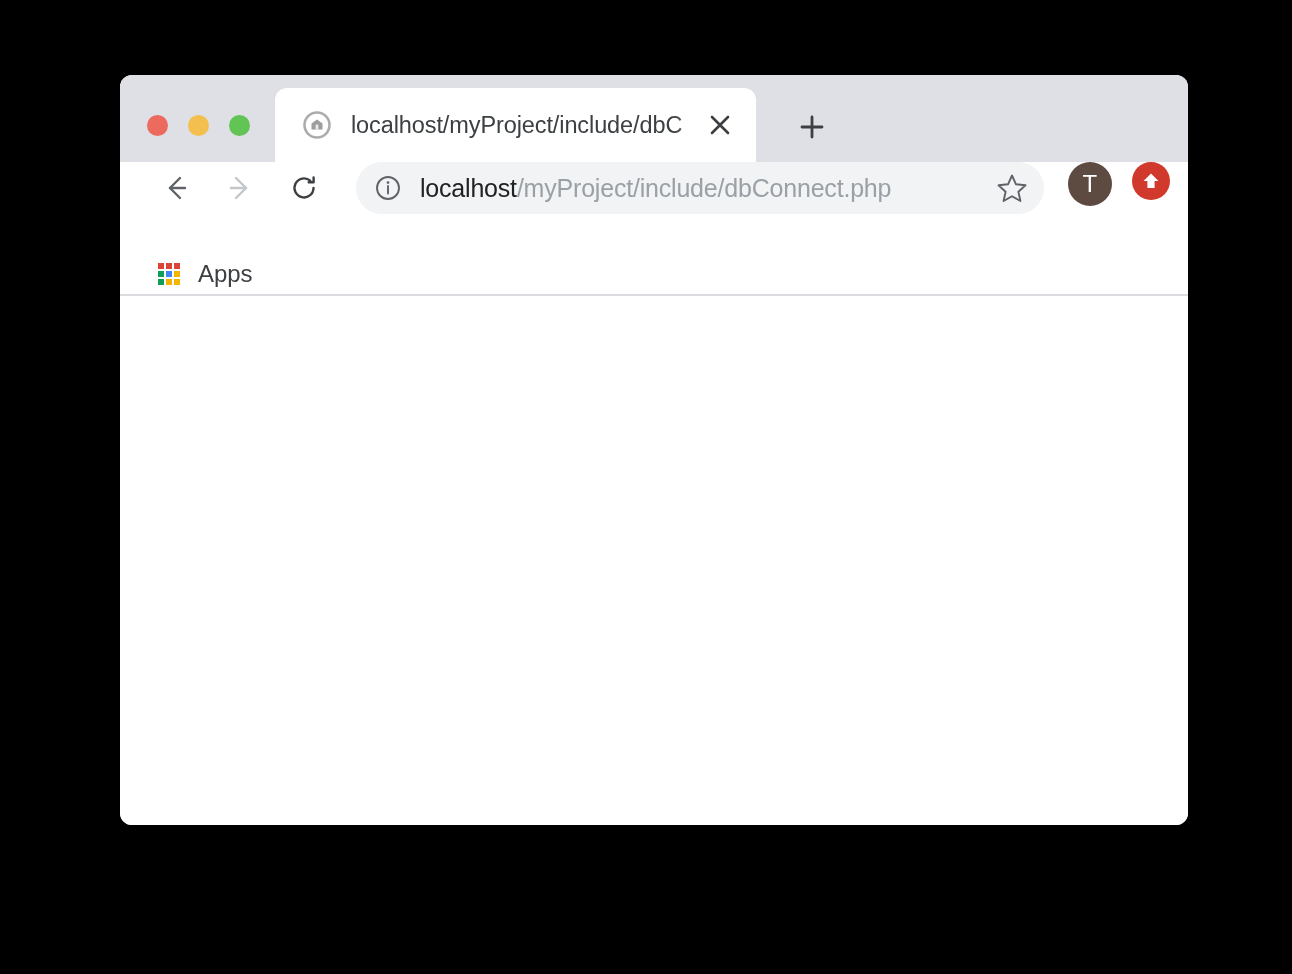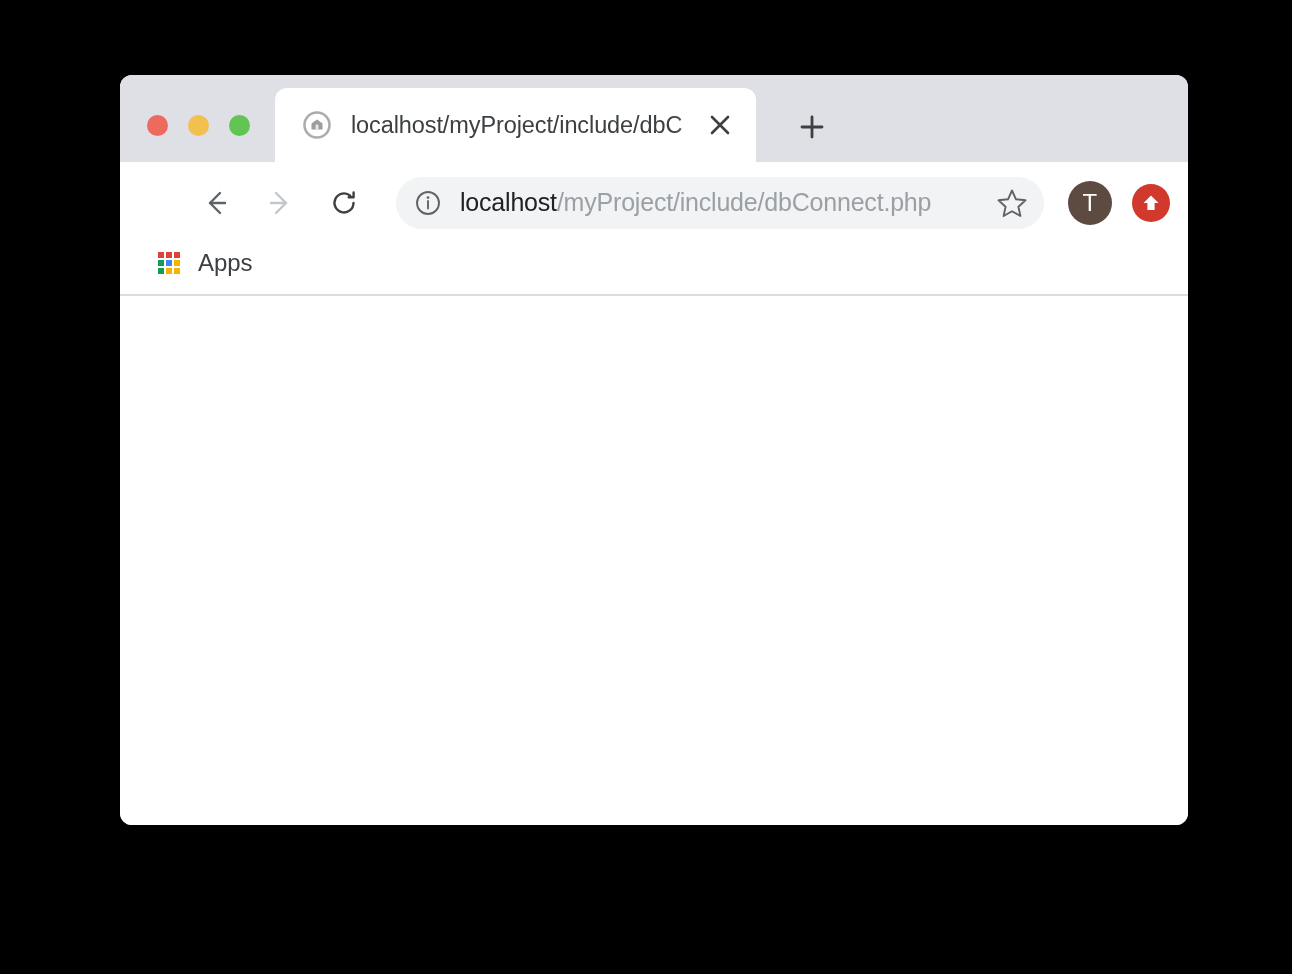--- a/index.html
+++ b/index.html
@@ -109,24 +109,22 @@
     justify-content: center;
     cursor: pointer;
   }
 
   
   #toolbar {
     position: relative;
     height: 81px;
     background: #ffffff;
     display: flex;
-    align-items: center;
     padding: 0 18px 0 22px;
     box-sizing: border-box;
-    margin-left: 40px;
   }
   .nav-button {
     width: 52px;
     height: 52px;
     display: flex;
     align-items: center;
     justify-content: center;
     border-radius: 50%;
     cursor: pointer;
     flex: 0 0 auto;
@@ -207,21 +205,21 @@
     margin-left: 20px;
     cursor: pointer;
   }
 
   
   #bookmarks-bar {
     position: relative;
     height: 53px;
     background: #ffffff;
     display: flex;
-    align-items: flex-start;
+    align-items: flex-end;
     padding-left: 30px;
     box-sizing: border-box;
     border-bottom: 2px solid #dadce0;
   }
   #bookmark-apps {
     display: flex;
     align-items: center;
     height: 40px;
     padding: 0 8px;
     border-radius: 4px;

